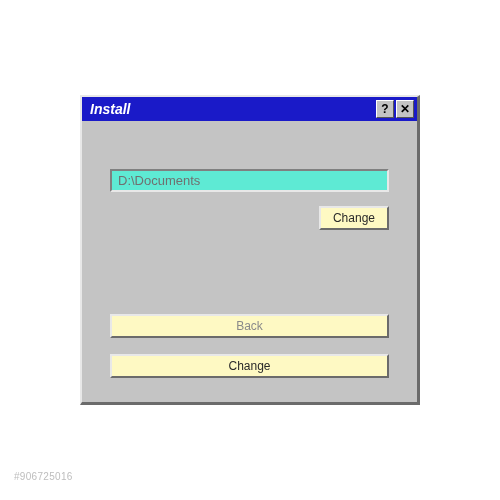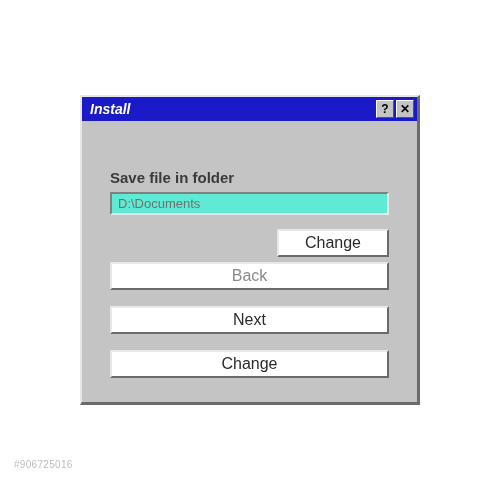--- a/index.html
+++ b/index.html
@@ -87,29 +87,29 @@
       color: #707070;
       font-family: Arial, sans-serif;
       outline: none;
     }
     .change-row {
       display: flex;
       justify-content: flex-end;
       margin-top: 14px;
     }
     .btn {
-      background: #ffffff;
+      background: #fef9c3;
       border-top: 2px solid #e8e8e8;
       border-left: 2px solid #e8e8e8;
       border-right: 2px solid #6b6b6b;
       border-bottom: 2px solid #6b6b6b;
-      font-size: 16px;
+      font-size: 12px;
       color: #2a2a2a;
       font-weight: 500;
-      padding: 3px 26px;
+      padding: 3px 12px;
       cursor: pointer;
       font-family: Arial, sans-serif;
     }
     .btn-disabled {
       color: #8a8a8a;
     }
     .spacer {
       flex: 1;
     }
     .button-row {
@@ -119,21 +119,21 @@
       margin-top: auto;
       padding-bottom: 8px;
       flex-direction: column;
     }
     .button-row .btn {
       min-width: 68px;
       text-align: center;
     }
     .watermark {
       position: fixed;
-      bottom: 30px;
+      bottom: 18px;
       left: 14px;
       font-size: 10px;
       color: #bdbdbd;
       letter-spacing: 0.3px;
     }
   </style>
 </head>
 <body>
 
 <div class="window">
@@ -142,27 +142,25 @@
     <div class="titlebar-controls">
       <div class="title-btn">
         <span>?</span>
       </div>
       <div class="title-btn">
         <span>✕</span>
       </div>
     </div>
   </div>
   <div class="content">
-    <div class="label">Save file in folder</div>
     <input class="path-input" type="text" value="D:\Documents" style="">
     <div class="change-row">
       <button class="btn">Change</button>
     </div>
     <div class="spacer"></div>
     <div class="button-row">
       <button class="btn btn-disabled">Back</button>
-      <button class="btn">Next</button>
       <button class="btn">Change</button>
     </div>
   </div>
 </div>
 
 <div class="watermark">#906725016</div>
 
 </body></html>

